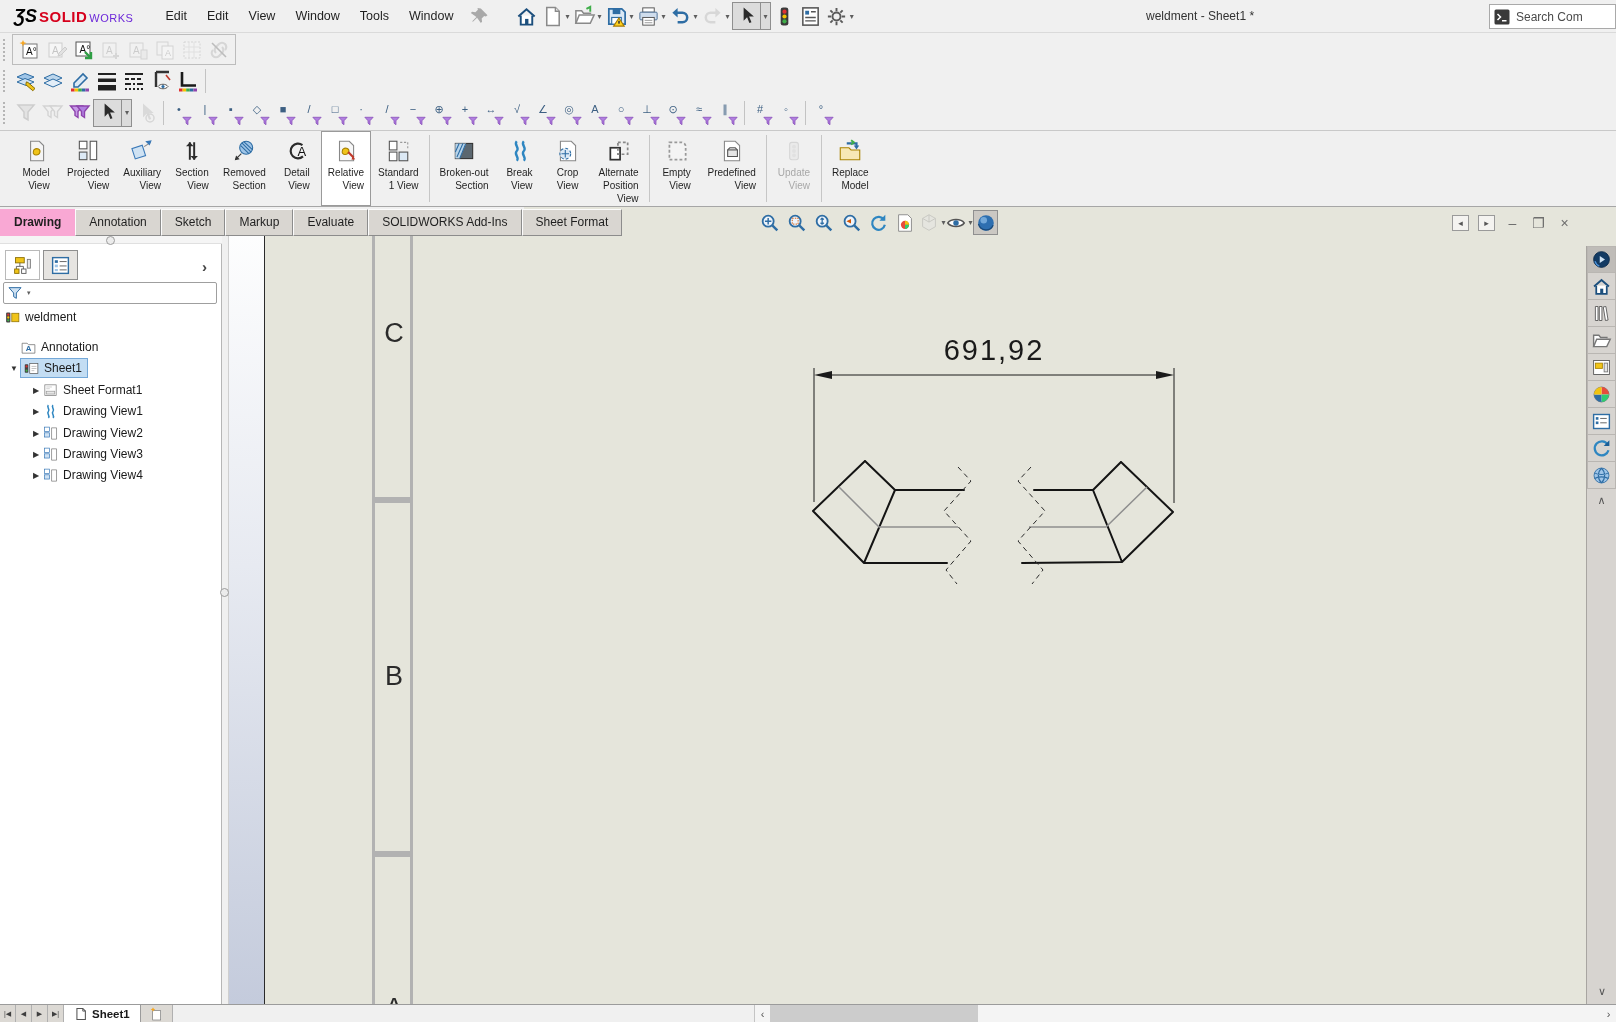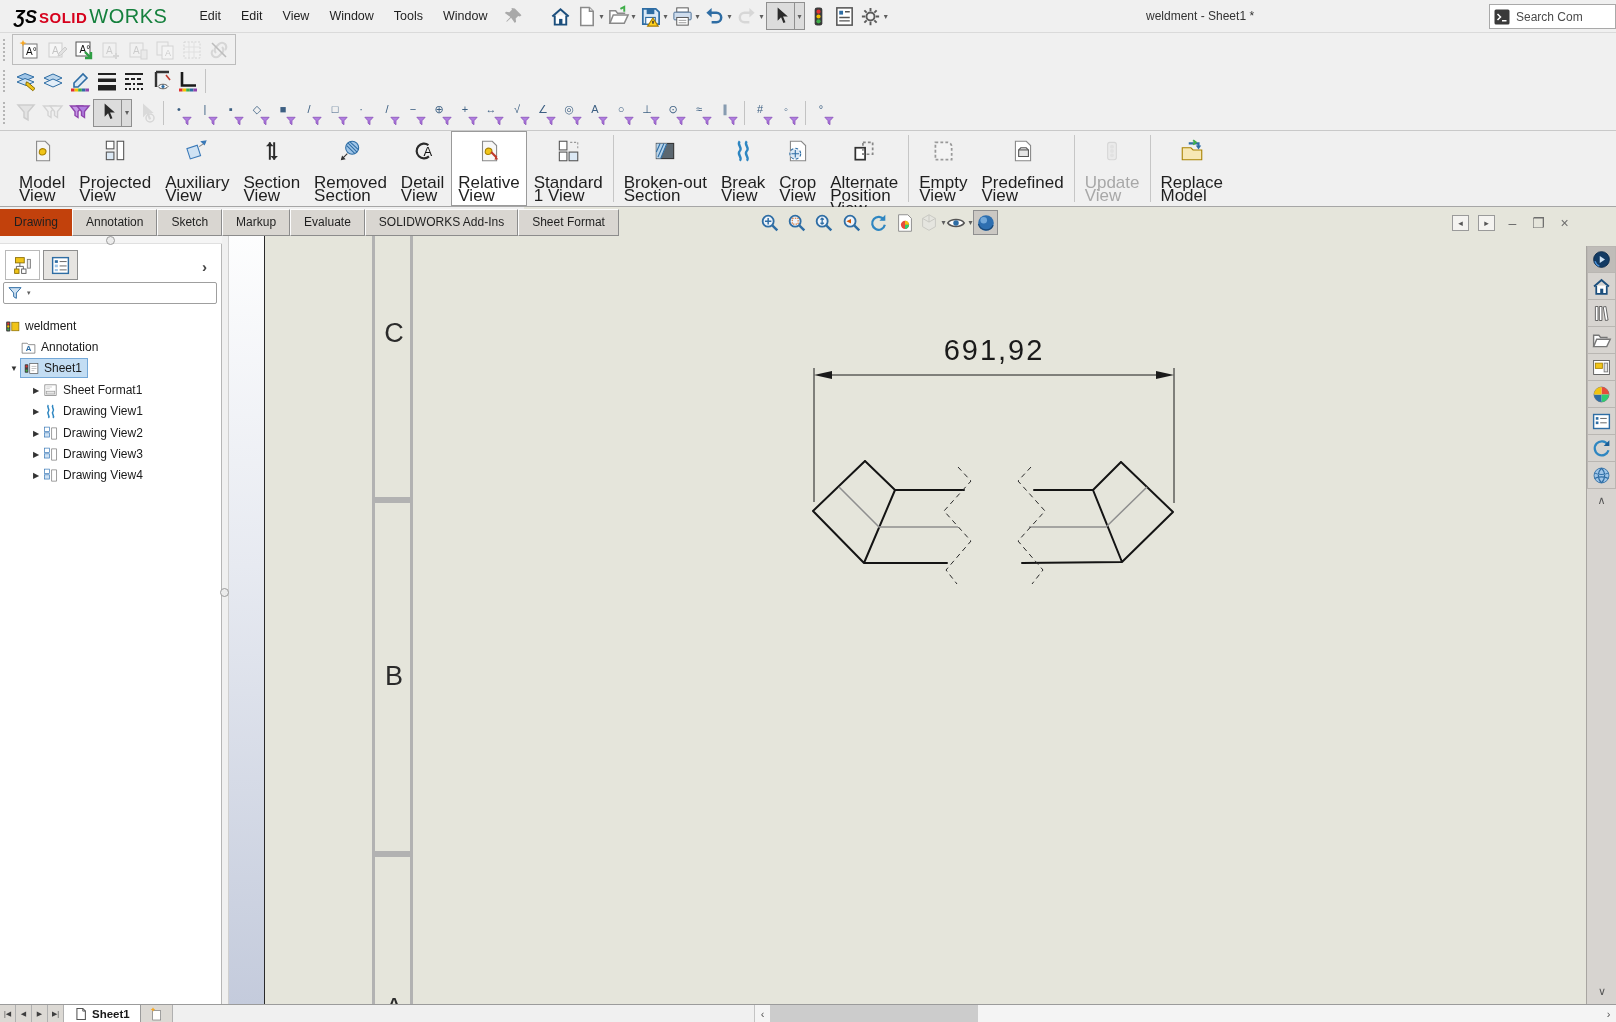--- a/index.html
+++ b/index.html
@@ -5,21 +5,21 @@
 *{margin:0;padding:0;box-sizing:border-box}
 html,body{width:1616px;height:1022px}
 body{position:relative;font-family:"Liberation Sans",sans-serif;font-size:12px;color:#1a1a1a;background:#f0f0f0;overflow:hidden}
 .icon{display:inline-flex;width:24px;height:24px;flex:0 0 auto}
 .icon svg{width:100%;height:100%}
 
 #titlebar{position:absolute;left:0;top:0;width:1616px;height:33px;background:#f0f0f0;border-bottom:1px solid #dadada;display:flex;align-items:center}
 #logo{display:flex;align-items:baseline;margin-left:14px;gap:2px;cursor:default}
 #logo .mark{color:#000000;font-weight:bold;font-style:italic;font-size:18px}
 #logo .solid{color:#d6001c;font-weight:bold;font-size:15px;letter-spacing:.5px}
-#logo .works{color:#15803d;font-weight:400;font-size:20px;letter-spacing:.5px}
+#logo .works{color:#6d28d9;font-weight:400;font-size:11px;letter-spacing:.5px}
 #menus{display:flex;margin-left:22px}
 .menu-item{padding:0 10px;line-height:32px;font-size:12.5px;color:#1f1f1f;cursor:default}
 #pin{width:20px;height:20px;margin-left:6px}
 #qa{display:flex;align-items:center;margin-left:24px;gap:1px}
 .qa{display:flex;align-items:center;height:28px;padding:0 1px}
 .qa .icon{width:23px;height:23px}
 .caret{font-size:8px;color:#5e5e5e;margin-left:2px}
 .qa.pressed{background:#dcdcdc;border:1px solid #8f8f8f;padding:0 2px}
 .qa.pressed .caret{border-left:1px solid #8f8f8f;padding-left:3px;height:100%;display:flex;align-items:center}
 .dis-ic svg{opacity:.4;filter:grayscale(1)}
@@ -34,29 +34,29 @@
 .tb{width:27px;height:27px;display:flex;align-items:center;justify-content:center}
 .vsep{width:1px;height:24px;background:#c3c3c3;margin:0 4px}
 #rowC{border-bottom:1px solid #c9c9c9}
 .filter-btn{position:relative;width:26px;height:28px;display:flex;align-items:center;justify-content:center}
 .filter-btn .glyph{font-size:11px;color:#3c5f82;line-height:1;transform:translate(-2px,-3px)}
 .mini-funnel{position:absolute;right:2px;bottom:2px;width:10px;height:10px}
 
 #ribbon{position:absolute;left:0;top:131px;width:1616px;height:76px;background:#f0f0f0;border-bottom:1px solid #a6a6a6;display:flex;align-items:stretch;padding-left:12px}
 .rbtn{display:flex;flex-direction:column;align-items:center;justify-content:flex-start;padding:6px 6px 2px;min-width:48px;border:1px solid transparent;cursor:default}
 .rbtn .icon{width:26px;height:26px}
-.rlab{font-size:17px;line-height:13px;text-align:left;white-space:pre-line;margin-top:12px;color:#1f1f1f}
+.rlab{font-size:10px;line-height:13px;text-align:right;white-space:pre-line;margin-top:2px;color:#1f1f1f}
 .rbtn.sel{background:#fff;border-color:#9a9a9a}
 .rbtn.dis .rlab{color:#a8a8a8}
 .rbtn.dis svg{opacity:.4;filter:grayscale(1)}
 .rsep{width:1px;background:#c6c6c6;margin:4px 3px}
 
 #tabstrip{position:absolute;left:0;top:207px;width:524px;height:29px;background:#f0f0f0;display:flex;align-items:flex-end}
 .tab{height:27px;line-height:25px;padding:0 13px;background:#d9d6d1;border:1px solid #8c8c8c;border-top-color:#fcfcfc;border-left-color:#fcfcfc;font-size:12px;color:#1f1f1f;white-space:nowrap;cursor:default}
-.tab.active{background:#c2410c;border-color:transparent;font-weight:normal}
+.tab.active{background:#f9a8d4;border-color:transparent;font-weight:bold}
 
 #viewport{position:absolute;left:229px;top:207px;width:1387px;height:797px;background:linear-gradient(#ffffff,#e7eaf1 45%,#c4cbdc);overflow:hidden}
 #sheet{position:absolute;left:35px;top:0;right:0;bottom:0;background:#e5e5db;border-left:1px solid #2a2a2a}
 .zline{position:absolute;width:3px;background:#b2b2b2;top:18px;bottom:0}
 .zsep{position:absolute;left:143px;width:41px;height:6px;background:#b2b2b2}
 .zletter{position:absolute;left:146px;width:38px;text-align:center;font-size:27px;color:#2b2b2b;font-weight:400}
 #drawsvg{position:absolute;left:0;top:0}
 
 #leftpanel{position:absolute;left:0;top:236px;width:222px;height:768px;background:#fff;border-right:1px solid #b6b6b6}
 #psplit{position:absolute;left:0;top:0;width:222px;height:8px;background:#f5f5f5;border-bottom:1px solid #e0e0e0}
@@ -940,21 +940,21 @@
   <div id="pexpand">›</div>
   <div id="pfilter">
     <span class="icon">
         <svg viewBox="0 0 24 24" aria-hidden="true">
           <path d="M3 4h18l-7 8v8l-4-2.5V12z" fill="#cfe2f3" stroke="#2e6da4" stroke-width="1.5"></path>
         </svg>
       </span>
       <span class="caret">▾</span>
   </div>
   <div id="tree">
-      <div class="trnode" style="top: 80px; left: 4px; text-align: center;">
+      <div class="trnode" style="top: 71px; left: 4px; text-align: center;">
         <span class="ticon">
           <svg viewBox="0 0 24 24" aria-hidden="true">
             <rect x="3" y="5" width="6" height="14" rx="1.5" fill="#444"></rect>
             <circle cx="6" cy="8" r="1.6" fill="#e03131"></circle>
             <circle cx="6" cy="12" r="1.6" fill="#f3c300"></circle>
             <circle cx="6" cy="16" r="1.6" fill="#3fae49"></circle>
             <rect x="11" y="6" width="10" height="12" fill="#f0c419" stroke="#8a6d00"></rect>
           </svg>
         </span>
         <span>weldment</span>

